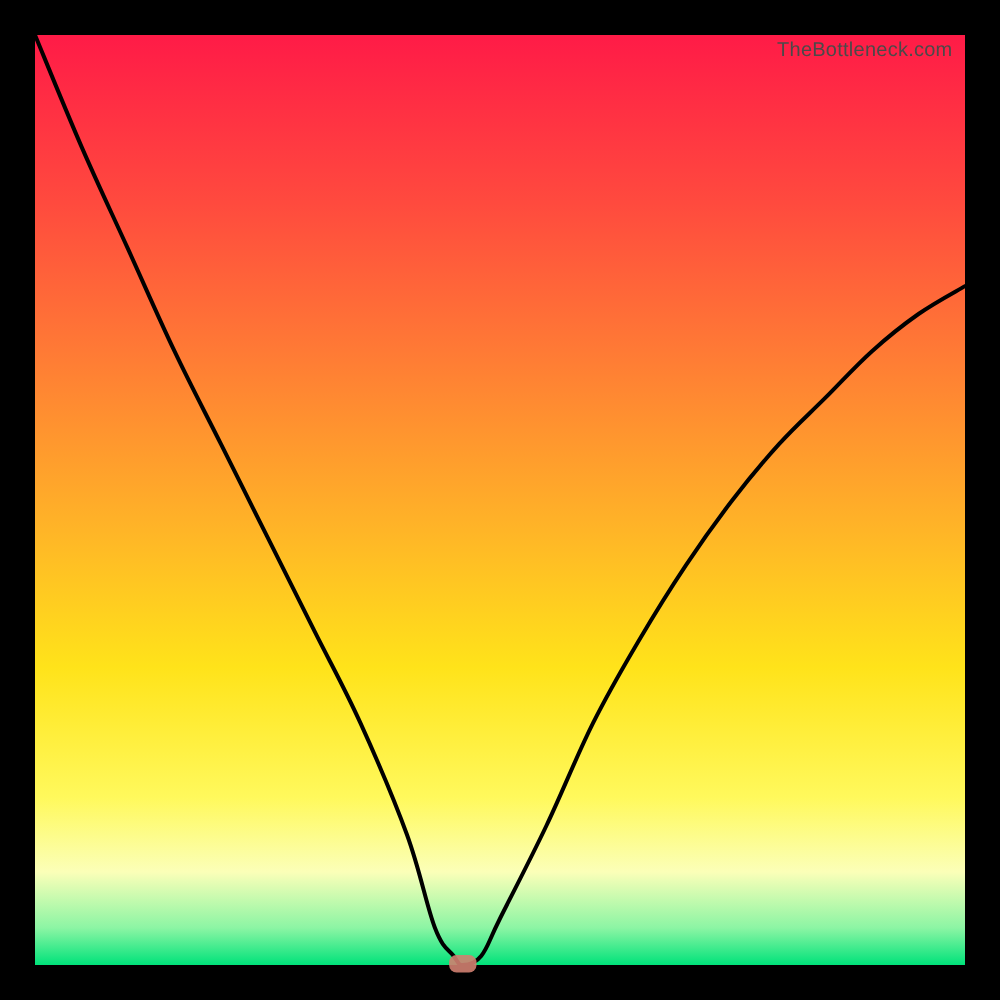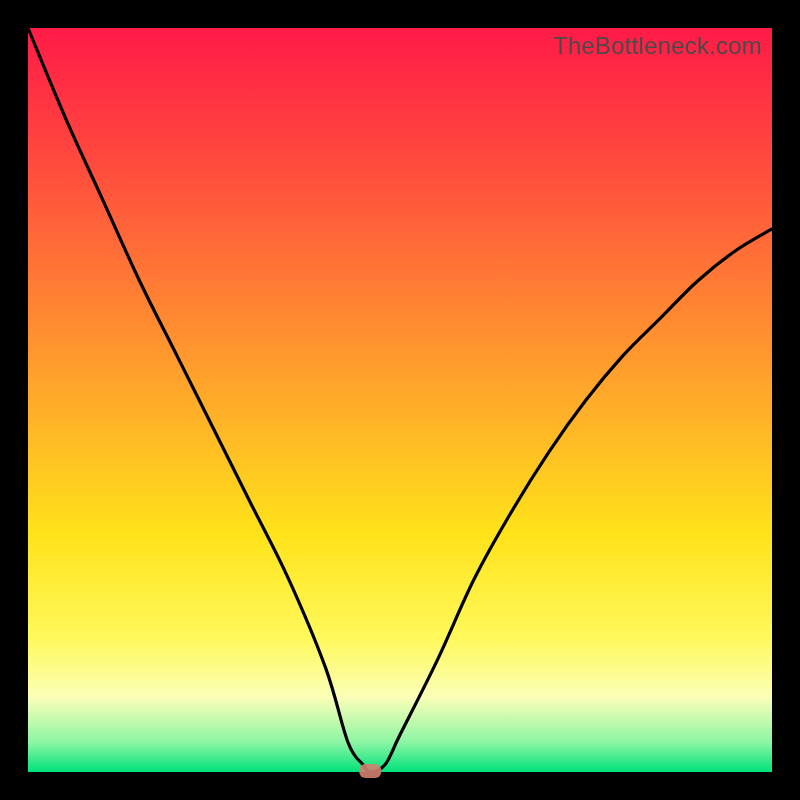--- a/index.html
+++ b/index.html
@@ -34,21 +34,21 @@
       #fbffb8 90%,
       #8cf5a4 96%,
       #00e27a 100%
     );
   }
   .watermark {
     position: absolute;
     top: 4px;
     right: 10px;
     color: #4a4a4a;
-    font-size: 24px;
+    font-size: 16px;
     font-weight: 500;
     letter-spacing: 0.2px;
     user-select: none;
   }
   svg.curve {
     position: absolute;
     inset: 0;
     width: 100%;
     height: 100%;
     overflow: visible;

